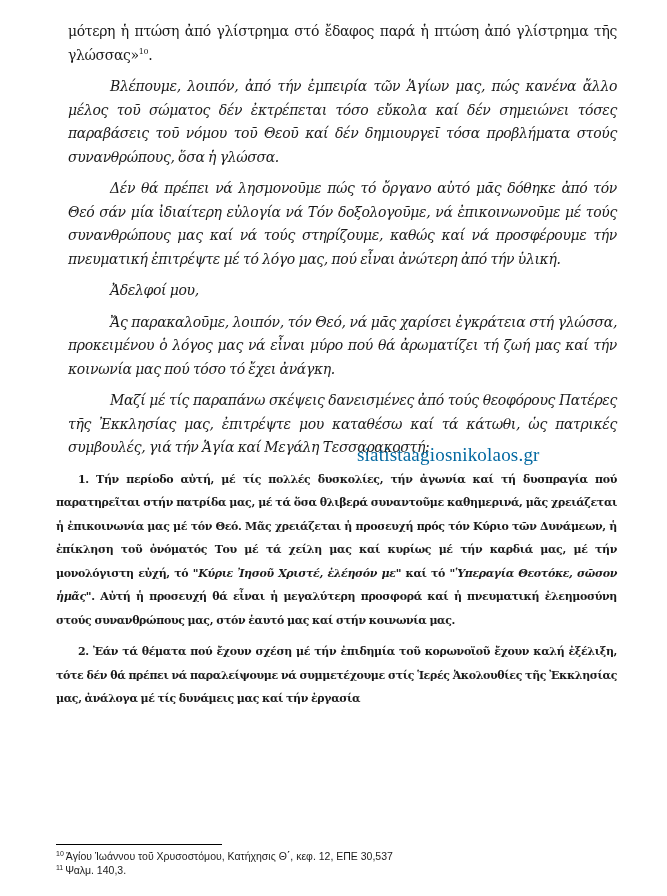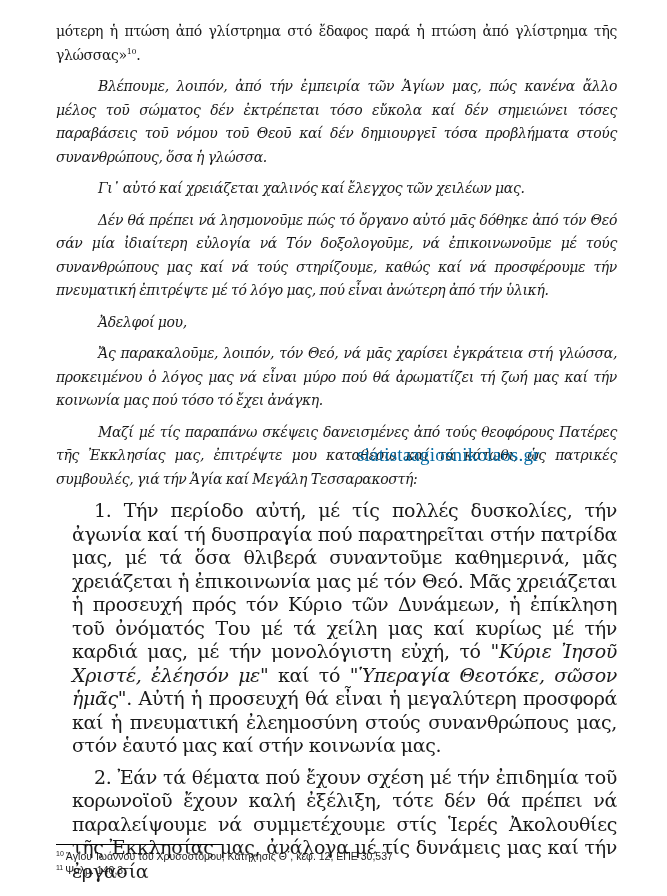--- a/index.html
+++ b/index.html
@@ -20,36 +20,37 @@
       left: 56px;
       top: 20px;
       width: 561px;
     }
     .line-block {
       font-size: 14px;
       line-height: 23.5px;
       text-align: justify;
       letter-spacing: -0.35px;
       word-spacing: -0.5px;
-      margin: 0 0 8px 0;
+      margin: 0 0 8px 12px;
     }
     .indent { text-indent: 42px; font-style: italic; }
     sup.fnref {
       font-size: 8px;
       line-height: 0;
       vertical-align: super;
     }
     .list-item {
-      font-size: 19px;
+      font-size: 11px;
       line-height: 23.5px;
       text-align: justify;
       letter-spacing: -0.35px;
       word-spacing: -0.5px;
-      margin: 0 0 8px 16px;
+      margin: 0 0 8px 0;
       text-indent: 22px;
+      font-weight: bold;
     }
     .it { font-style: italic; }
     .watermark {
       position: absolute;
       left: 357px;
       top: 444px;
       font-family: "Liberation Serif", serif;
       font-size: 19px;
       color: #0369a1;
       letter-spacing: 0.2px;
@@ -82,21 +83,20 @@
     .fn { margin: 0; }
   </style>
 </head>
 <body>
 
 <div class="page">
   <p class="line-block"><span>μότερη ἡ πτώση ἀπό γλίστρημα στό ἔδαφος παρά ἡ πτώση ἀπό γλίστρημα τῆς γλώσσας»</span><sup class="fnref">10</sup><span>.</span></p>
 
   <p class="line-block indent">Βλέπουμε, λοιπόν, ἀπό τήν ἐμπειρία τῶν Ἁγίων μας, πώς κανένα ἄλλο μέλος τοῦ σώματος δέν ἐκτρέπεται τόσο εὔκολα καί δέν σημειώνει τόσες παραβάσεις τοῦ νόμου τοῦ Θεοῦ καί δέν δημιουργεῖ τόσα προβλήματα στούς συνανθρώπους, ὅσα ἡ γλώσσα.</p>
 
-  <p class="line-block indent">Γι᾽ αὐτό καί χρειάζεται χαλινός καί ἔλεγχος τῶν χειλέων μας.</p>
 
 
 
   <p class="line-block indent">Δέν θά πρέπει νά λησμονοῦμε πώς τό ὄργανο αὐτό μᾶς δόθηκε ἀπό τόν Θεό σάν μία ἰδιαίτερη εὐλογία νά Τόν δοξολογοῦμε, νά ἐπικοινωνοῦμε μέ τούς συνανθρώπους μας καί νά τούς στηρίζουμε, καθώς καί νά προσφέρουμε τήν πνευματική ἐπιτρέψτε μέ τό λόγο μας, πού εἶναι ἀνώτερη ἀπό τήν ὑλική.</p>
 
   <p class="line-block indent">Ἀδελφοί μου,</p>
 
   <p class="line-block indent">Ἄς παρακαλοῦμε, λοιπόν, τόν Θεό, νά μᾶς χαρίσει ἐγκράτεια στή γλώσσα, προκειμένου ὁ λόγος μας νά εἶναι μύρο πού θά ἀρωματίζει τή ζωή μας καί τήν κοινωνία μας πού τόσο τό ἔχει ἀνάγκη.</p>
 
   <p class="line-block indent">Μαζί μέ τίς παραπάνω σκέψεις δανεισμένες ἀπό τούς θεοφόρους Πατέρες τῆς Ἐκκλησίας μας, ἐπιτρέψτε μου καταθέσω καί τά κάτωθι,  ὡς πατρικές συμβουλές, γιά τήν Ἁγία καί Μεγάλη Τεσσαρακοστή:</p>

